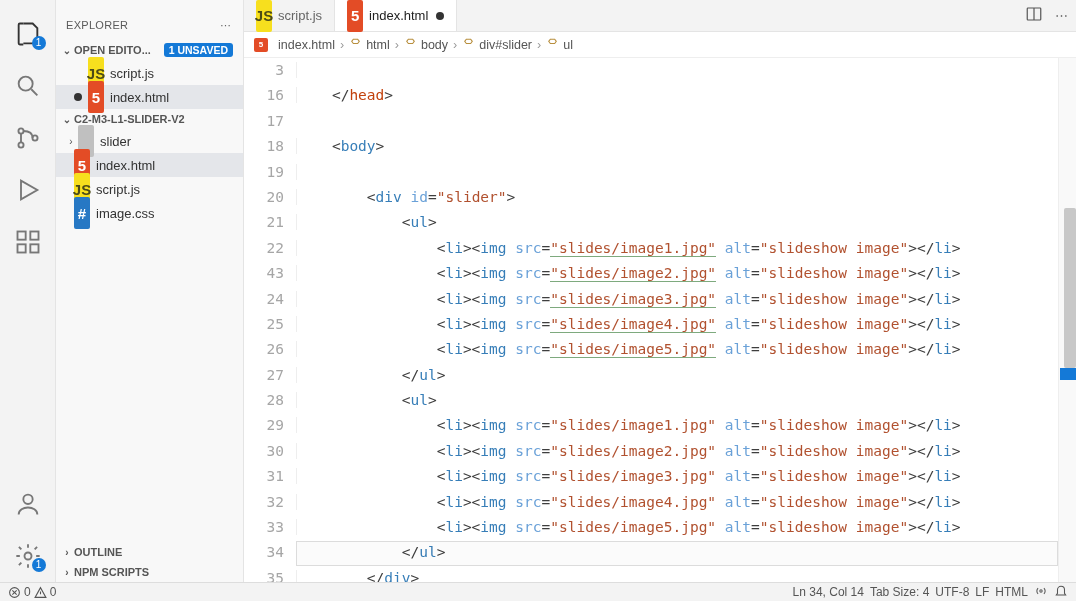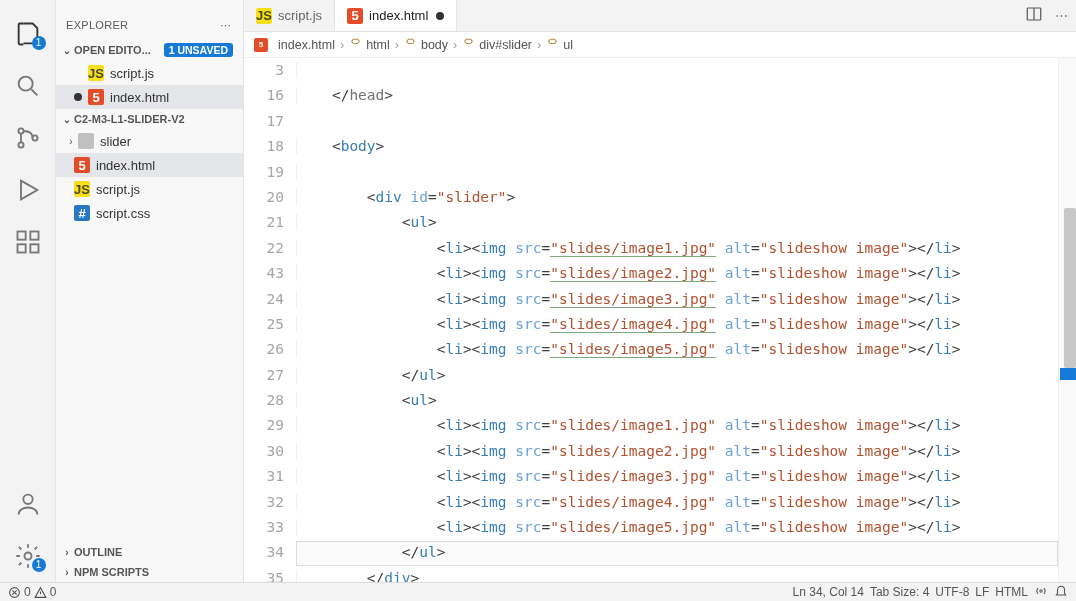--- a/index.html
+++ b/index.html
@@ -12,21 +12,21 @@
   .badge { position:absolute; bottom:-2px; right:-4px; background:#1479d7; color:#fff; border-radius:8px; font-size:10px; padding:0 4px; line-height:14px; min-width:14px; text-align:center;}
   .sidebar { width:188px; background:#f8f8f8; display:flex; flex-direction:column; border-right:1px solid #e4e4e4;}
   .sidebar-header { display:flex; align-items:center; height:28px; padding:0 10px; color:#5a5a5a; font-size:11px; letter-spacing:0.3px;margin-top:11px;}
   .sidebar-header .dots { margin-left:auto; letter-spacing:2px; color:#666;}
   .section-title { display:flex; align-items:center; font-size:11px; font-weight:700; color:#555; padding:4px 6px; }
   .chev { width:10px; text-align:center; color:#555; font-size:10px; margin-right:2px;}
   .badge-unsaved { background:#1479d7; color:#fff; font-size:10.5px; padding:1px 5px; border-radius:3px; margin-left:auto; margin-right:4px;}
   .tree-item { display:flex; align-items:center; height:24px; padding-left:18px; font-size:13px; color:#333; cursor:pointer;}
   .tree-item.sel { background:#e4e6ea; }
   .tree-item .dot { width:8px; height:8px; background:#333; border-radius:50%; margin-right:6px;}
-  .fi { width:16px; height:16px; border-radius:2px; margin-right:6px; display:flex; align-items:center; justify-content:center; font-size:13px; font-weight:700; color:#fff; font-family:Arial;}
+  .fi { width:16px; height:32px; border-radius:2px; margin-right:6px; display:flex; align-items:center; justify-content:center; font-size:15px; font-weight:700; color:#fff; font-family:Arial;}
   .fi.js { background:#f7df1e; color:#4b4b17;}
   .fi.html { background:#e34c26; }
   .fi.css { background:#2778c4; }
   .fi.folder { background:#b0b0b0; }
   .editor { flex:1; display:flex; flex-direction:column; min-width:0;}
   .tabs { height:32px; display:flex; align-items:stretch; background:#f3f3f3; border-bottom:1px solid #e4e4e4;}
   .tab { display:flex; align-items:center; padding:0 12px; border-right:1px solid #e4e4e4; font-size:13px; color:#666; cursor:pointer;}
   .tab.active { background:#fff; color:#222;}
   .tab .mod { width:8px; height:8px; background:#333; border-radius:50%; margin-left:8px;}
   .tabs .right { margin-left:auto; display:flex; align-items:center; padding-right:8px; gap:12px; color:#555;}
@@ -35,21 +35,21 @@
   .cbox { display:inline-flex; align-items:center; gap:4px;}
   .code-area { flex:1; display:flex; font-family: Menlo, Consolas, monospace; font-size:14.5px; line-height:25.4px; position:relative; overflow:hidden;}
   .gutter { width:52px; text-align:right; color:#a6a6a6; padding-right:12px; padding-top:0; user-select:none;}
   .gutter div { height:25.4px;}
   .codelines { flex:1; white-space:pre; position:relative;}
   .codelines .line { height:25.4px; }
   .c-punct { color:#3e3e3e; }
   .c-tag { color:#377eb8; }
   .c-attr { color:#6aa1d8; }
   .c-str { color:#b1512f; }
-  .c-key { color:#737373;}
+  .c-key { color:#c2410c;}
   .minimap { width:18px; background:#f9f9f9; border-left:1px solid #eee; position:relative;}
   .minimap .thumb { position:absolute; right:0; width:12px; background:#c8c8c8; height:160px; top:150px; border-radius:2px;}
   .minimap .mark { position:absolute; right:0; width:16px; height:12px; background:#1479d7; top:310px;}
   .sidebar-bottom { margin-top:auto; }
   .statusbar { height:19px; background:#f3f3f3; border-top:1px solid #ddd; display:flex; align-items:center; font-size:12px; color:#555; padding:0 8px;}
   .statusbar .seg { margin-right:16px; display:flex; align-items:center; gap:3px;}
   .statusbar .right { margin-left:auto; display:flex; gap:6px; align-items:center;}
   .und { border-bottom:1px solid #7eaa7e; }
   .sel-line { position:absolute; left:0; right:0; height:25.4px; border:1px solid #dcdcdc; background:rgba(0,0,0,0.015);}
 </style>
@@ -134,21 +134,21 @@
         <div class="tree-item sel">
           <span class="fi html">5</span>
           <span>index.html</span>
         </div>
         <div class="tree-item">
           <span class="fi js">JS</span>
           <span>script.js</span>
         </div>
         <div class="tree-item">
           <span class="fi css">#</span>
-          <span>script.css</span>
+          <span>image.css</span>
         </div>
       </div>
 
     <div class="sidebar-bottom">
       <div class="section-title">
         <span class="chev">›</span>
         <span>OUTLINE</span>
       </div>
       <div class="section-title">
         <span class="chev">›</span>

